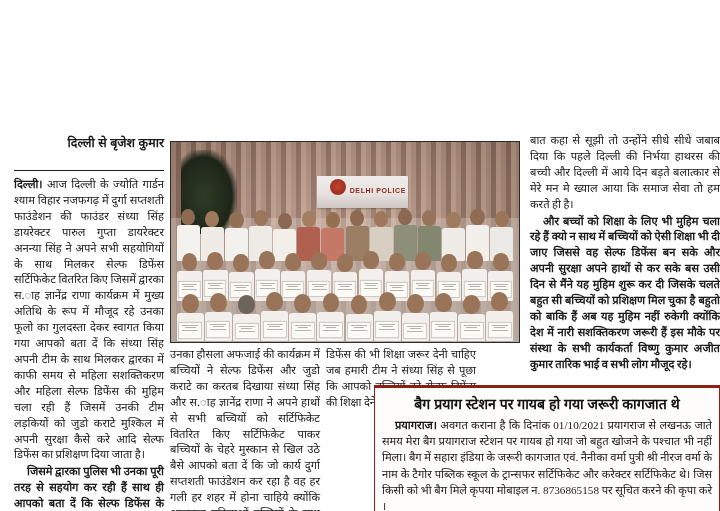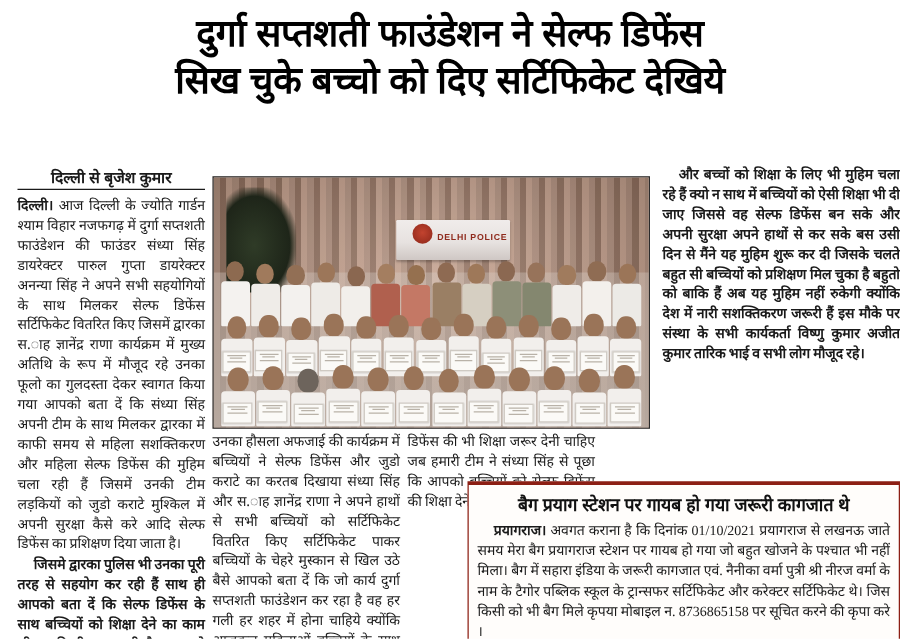--- a/index.html
+++ b/index.html
@@ -61,23 +61,23 @@
 
   .col-1 { left: 0px;   width: 150px; }
   .col-2 { left: 156px; width: 150px; }
   .col-3 { left: 312px; width: 150px; }
   .col-4 { left: 516px; width: 190px; }
 
   .byline {
     font-family: "Liberation Sans", "DejaVu Sans", sans-serif;
     font-weight: bold;
     font-size: 12.5px;
-    text-align: center;
+    text-align: right;
     border-bottom: 1.4px solid #1a1a1a;
-    padding-bottom: 1px;
+    padding-bottom: 19px;
     margin-bottom: 6px;
     display: inline-block;
     width: 100%;
   }
 
   .para {
     font-size: 11.2px;
     line-height: 1.42;
     text-align: justify;
     text-justify: inter-word;
@@ -249,24 +249,20 @@
     width: 1px; height: 1px;
     overflow: hidden; clip: rect(0 0 0 0);
     white-space: nowrap;
   }
 </style>
 </head>
 <body>
 
 <div class="page">
 
-  <div class="headline">
-    <div class="headline-line">दुर्गा सप्तशती फाउंडेशन ने सेल्फ डिफेंस</div>
-    <div class="headline-line">सिख चुके बच्चो को दिए सर्टिफिकेट देखिये</div>
-  </div>
 
   <div class="body-area">
 
     <div class="col col-1">
       <div class="byline">दिल्ली से बृजेश कुमार</div>
       <p class="para"><span class="dateline">दिल्ली।</span><span> आज दिल्ली के ज्योति गार्डन श्याम विहार नजफगढ़ में दुर्गा सप्तशती फाउंडेशन की फाउंडर संध्या सिंह डायरेक्टर पारुल गुप्ता डायरेक्टर अनन्या सिंह ने अपने सभी सहयोगियों के साथ मिलकर सेल्फ डिफेंस सर्टिफिकेट वितरित किए जिसमें द्वारका स.ाह ज्ञानेंद्र राणा कार्यक्रम में मुख्य अतिथि के रूप में मौजूद रहे उनका फूलो का गुलदस्ता देकर स्वागत किया गया आपको बता दें कि संध्या सिंह अपनी टीम के साथ मिलकर द्वारका में काफी समय से महिला सशक्तिकरण और महिला सेल्फ डिफेंस की मुहिम चला रही हैं जिसमें उनकी टीम लड़कियों को जुडो कराटे मुश्किल में अपनी सुरक्षा कैसे करे आदि सेल्फ डिफेंस का प्रशिक्षण दिया जाता है।</span></p>
       <p class="para indent">जिसमे द्वारका पुलिस भी उनका पूरी तरह से सहयोग कर रही हैं साथ ही आपको बता दें कि सेल्फ डिफेंस के साथ बच्चियों को शिक्षा देने का काम भी  उनकी टीम कर रही है आज जो बच्चियां पूरी तरह से सेल्फ डिफेंस हो गई या यूं कहें कि अपनी सुरक्षा के सभी गुण सीख कर निपु? हो गई उन्हें आज सर्टिफिकेट देकर सम्मानित किया गया जिसमें द्वारका पुलिस ने</p>
     </div>
 
     <div class="photo-wrap">
@@ -577,20 +573,21 @@
 
     <div class="col col-2" style="top:214px;">
       <p class="para">उनका हौसला अफजाई की कार्यक्रम में बच्चियों ने सेल्फ डिफेंस और जुडो कराटे का करतब दिखाया संध्या सिंह और स.ाह ज्ञानेंद्र राणा ने अपने हाथों से सभी बच्चियों को सर्टिफिकेट वितरित किए सर्टिफिकेट पाकर बच्चियों के चेहरे मुस्कान से खिल उठे बैसे आपको बता दें कि जो कार्य दुर्गा सप्तशती फाउंडेशन कर रहा है वह हर गली हर शहर में होना चाहिये क्योंकि आजकल महिलाओं बच्चियों के साथ बड़ती वारदातों को देखकर अपनी बेटियों को शिक्षा के साथ साथ सेल्फ</p>
     </div>
 
     <div class="col col-3" style="top:214px;">
       <p class="para">डिफेंस की भी शिक्षा जरूर देनी चाहिए जब हमारी टीम ने संध्या सिंह से पूछा कि आपको बच्चियों को सेल्फ डिफेंस की शिक्षा देने की</p>
     </div>
 
     <div class="col col-4">
+      <p class="para">बात कहा से सूझी तो उन्होंने सीधे सीधे जबाब दिया कि पहले दिल्ली की निर्भया हाथरस की बच्ची और दिल्ली में आये दिन बड़ते बलात्कार से मेरे मन मे ख्याल आया कि समाज सेवा तो हम करते ही है।</p>
       <p class="para indent">और बच्चों को शिक्षा के लिए भी मुहिम चला रहे हैं क्यो न साथ में बच्चियों को ऐसी शिक्षा भी दी जाए जिससे वह सेल्फ डिफेंस बन सके और अपनी सुरक्षा अपने हाथों से कर सके बस उसी दिन से मैंने यह मुहिम शुरू कर दी जिसके चलते बहुत सी बच्चियों को प्रशिक्षण मिल चुका है बहुतो को बाकि हैं अब यह मुहिम नहीं रुकेगी क्योंकि देश में नारी सशक्तिकरण जरूरी हैं इस मौके पर संस्था के सभी कार्यकर्ता विष्णु कुमार अजीत कुमार  तारिक भाई व सभी लोग मौजूद रहे।</p>
     </div>
 
     <div class="boxed">
       <div class="boxed-title">बैग प्रयाग स्टेशन पर गायब हो गया जरूरी कागजात थे</div>
       <div class="boxed-body"><span class="dateline">प्रयागराज।</span><span> अवगत कराना है कि दिनांक 01/10/2021 प्रयागराज से लखनऊ जाते समय मेरा बैग प्रयागराज स्टेशन पर गायब हो गया जो बहुत खोजने के पश्चात भी नहीं मिला। बैग में सहारा इंडिया के जरूरी कागजात एवं. नैनीका वर्मा पुत्री श्री नीरज वर्मा के नाम के टैगोर पब्लिक स्कूल के ट्रान्सफर सर्टिफिकेट और करेक्टर सर्टिफिकेट थे। जिस किसी को भी बैग मिले कृपया मोबाइल न. 8736865158 पर सूचित करने की कृपा करे ।</span></div>
     </div>
 
   </div>
 </div>

